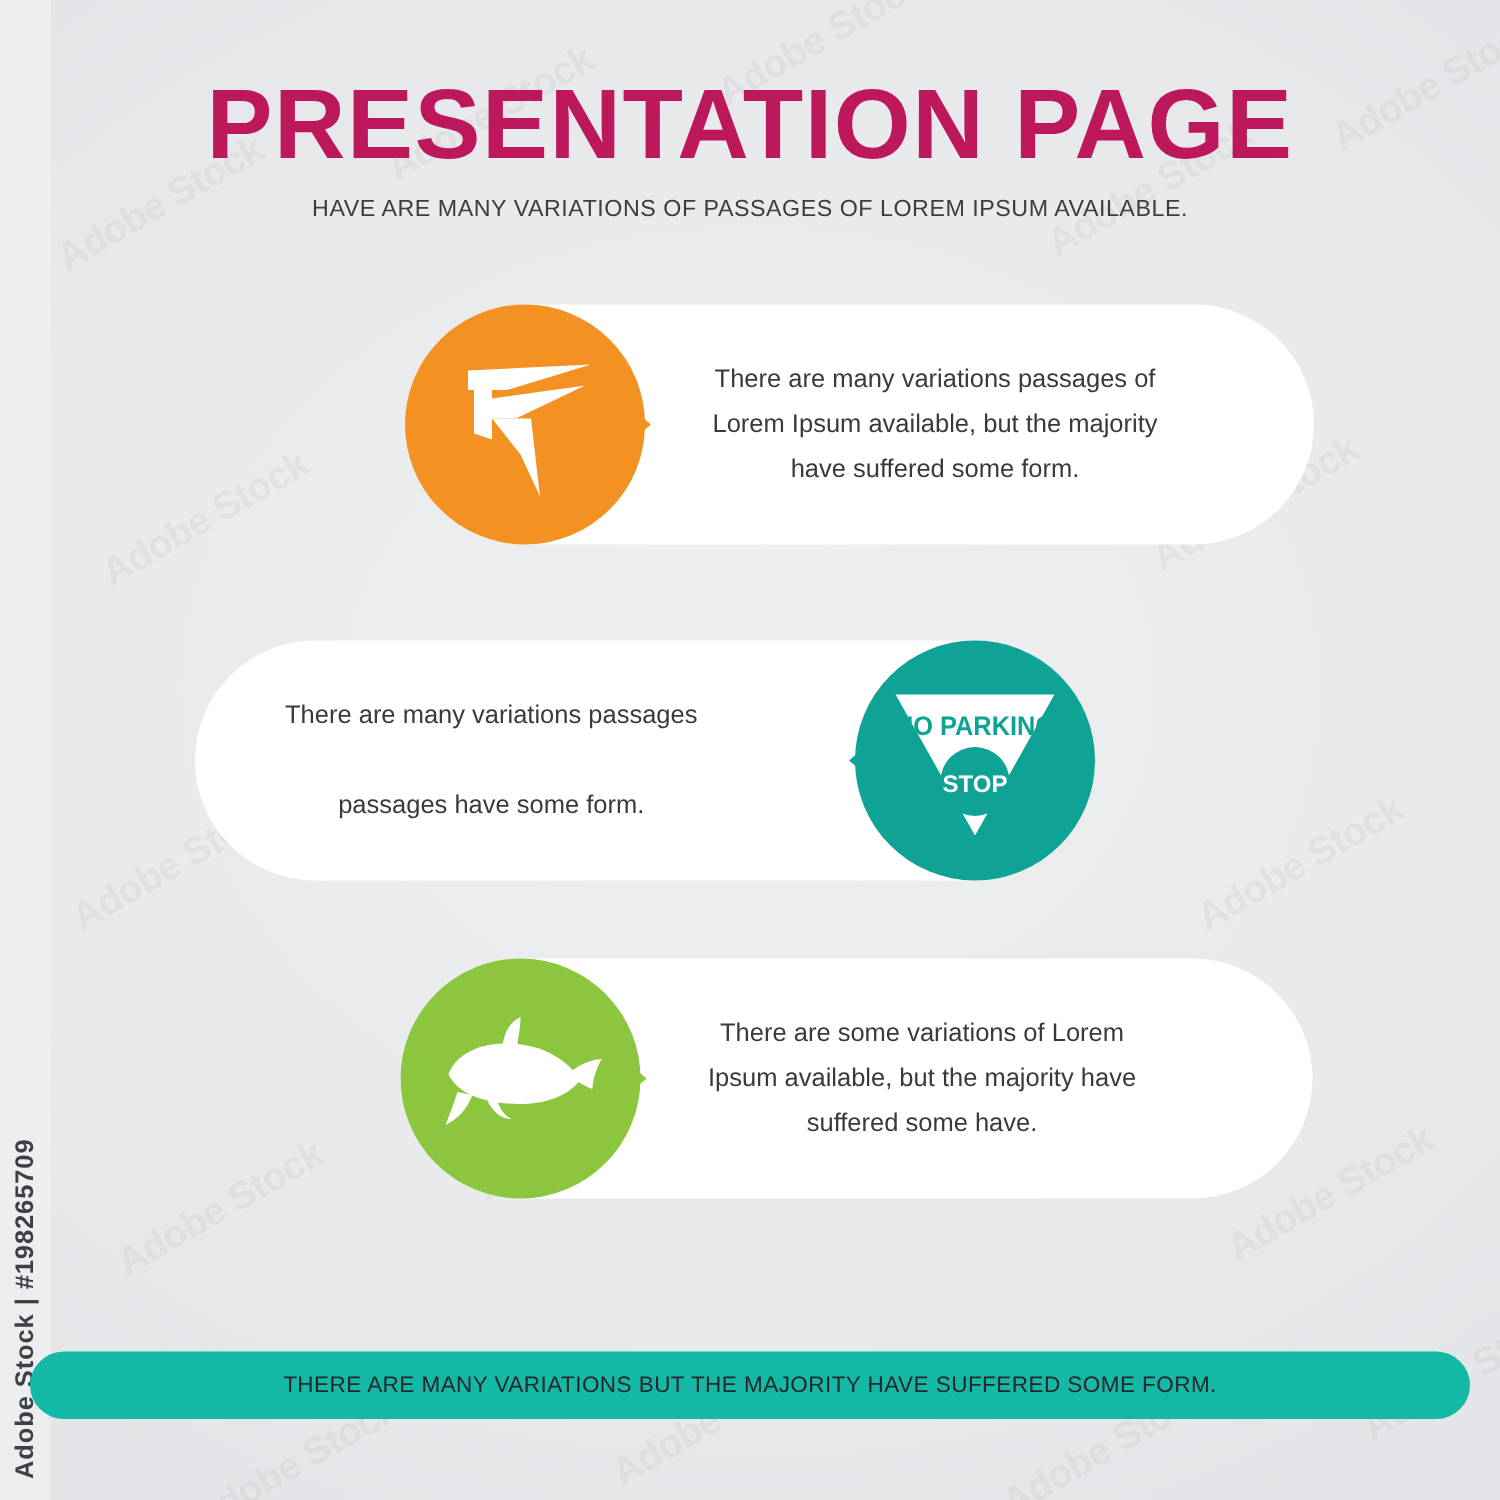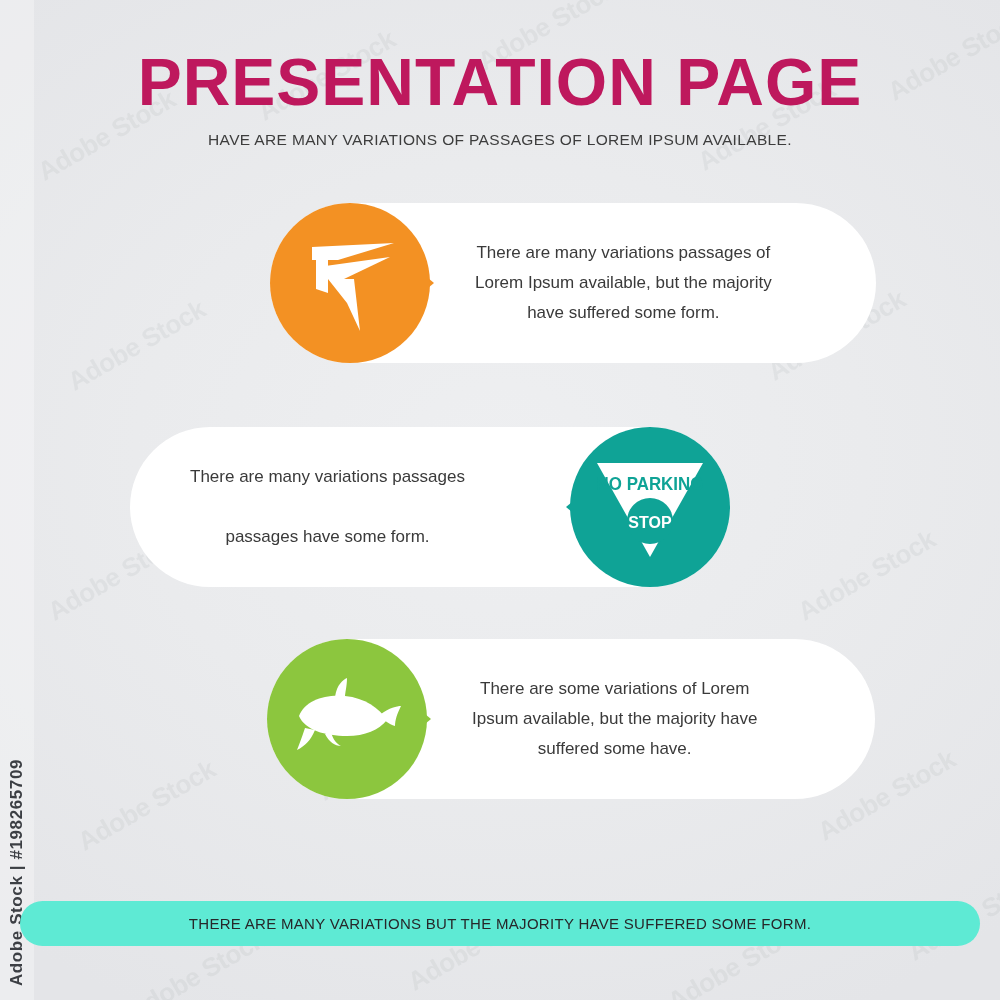--- a/index.html
+++ b/index.html
@@ -170,21 +170,21 @@
   .copy-right { left: 205px; right: 46px; }
   .copy-left  { left: 60px;  right: 200px; }
 
   
   .footer {
     position: absolute;
     left: 20px;
     top: 901px;
     width: 960px;
     height: 45px;
-    background: #5eead4;
+    background: #14b8a6;
     border-radius: 23px;
     display: flex;
     align-items: center;
     justify-content: center;
   }
   .footer-text {
     font-family: "Liberation Sans", sans-serif;
     font-size: 15px;
     letter-spacing: 0.3px;
     color: #27272a;

